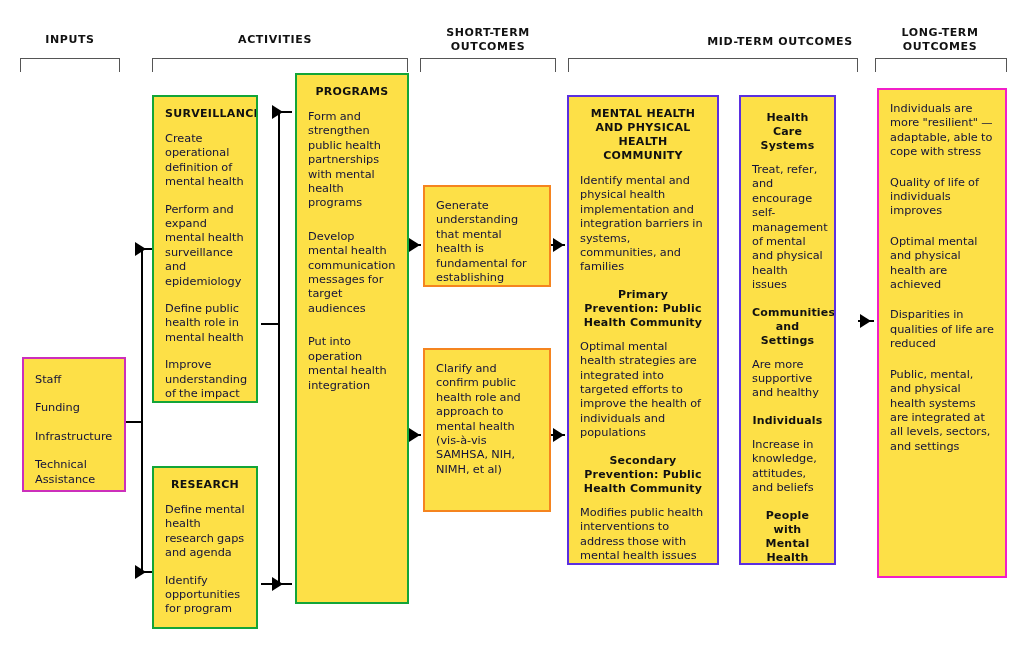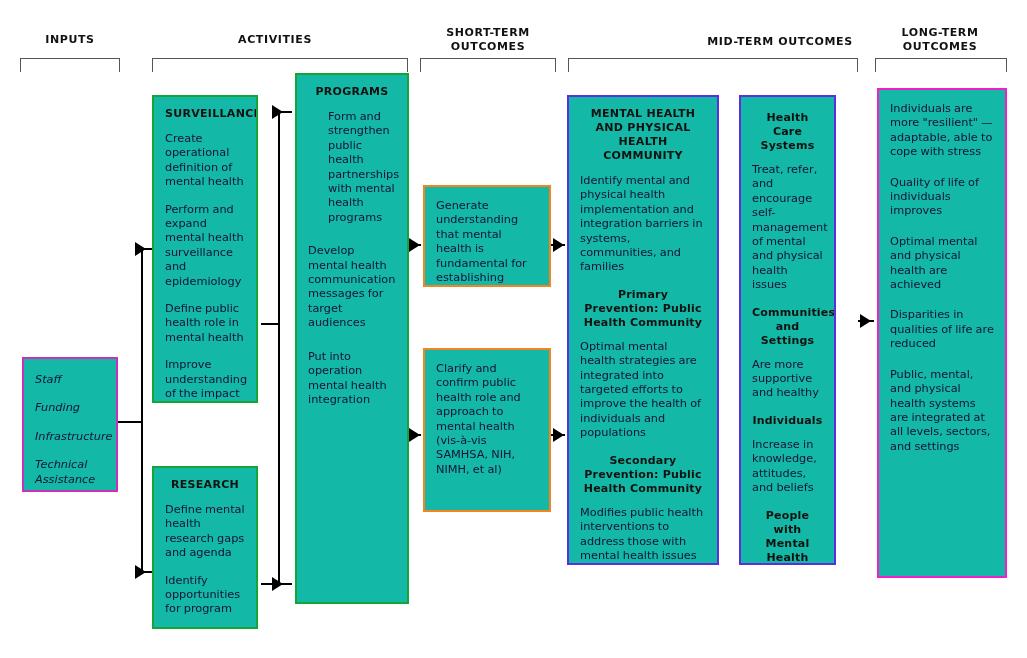--- a/index.html
+++ b/index.html
@@ -31,21 +31,21 @@
   .bracket {
     position: absolute;
     border: 1.5px solid #555555;
     border-bottom: none;
     height: 14px;
     box-sizing: border-box;
   }
   .box {
     position: absolute;
     box-sizing: border-box;
-    background: #14b8a6;
+    background: #fde047;
     border: 2px solid #14b8a6;
     padding: 10px 11px 10px 11px;
     overflow: hidden;
   }
   .box.green   { border-color: #13a538; }
   .box.magenta { border-color: #cc2fbb; }
   .box.orange  { border-color: #f5841f; }
   .box.purple  { border-color: #5b2fe0; }
   .box.pink    { border-color: #f21fc8; }
 
@@ -141,21 +141,21 @@
   <div class="arrow" style="left:409px; top:428px;"></div>
 
   <div class="ln-h" style="left:551px; top:244px; width:14px;"></div>
   <div class="arrow" style="left:553px; top:238px;"></div>
   <div class="ln-h" style="left:551px; top:434px; width:14px;"></div>
   <div class="arrow" style="left:553px; top:428px;"></div>
 
   <div class="ln-h" style="left:858px; top:320px; width:16px;"></div>
   <div class="arrow" style="left:860px; top:314px;"></div>
 
-  <div class="box magenta" style="left:22px; top:357px; width:96px; height:135px; padding-top:14px;font-style:italic;">
+  <div class="box magenta" style="left:22px; top:357px; width:104px; height:135px; padding-top:14px;">
     <div class="item" style="margin-bottom:14px;">Staff</div>
     <div class="item" style="margin-bottom:14px;">Funding</div>
     <div class="item" style="margin-bottom:14px;">Infrastructure</div>
     <div class="item" style="white-space:pre-line;">Technical
 Assistance</div>
   </div>
 
   <div class="box green" style="left:152px; top:95px; width:106px; height:308px;">
     <div class="box-title">SURVEILLANCE</div>
     <div class="item">Create operational definition of mental health</div>
@@ -165,21 +165,21 @@
   </div>
 
   <div class="box green" style="left:152px; top:466px; width:106px; height:163px;">
     <div class="box-title">RESEARCH</div>
     <div class="item">Define mental health research gaps and agenda</div>
     <div class="item">Identify opportunities for program</div>
   </div>
 
   <div class="box green" style="left:295px; top:73px; width:114px; height:531px;">
     <div class="box-title">PROGRAMS</div>
-    <div class="item" style="margin-bottom:19px;margin-left:20px;">Form and strengthen public health partnerships with mental health programs</div>
+    <div class="item" style="margin-bottom:19px;">Form and strengthen public health partnerships with mental health programs</div>
     <div class="item" style="margin-bottom:19px;">Develop mental health communication messages for target audiences</div>
     <div class="item">Put into operation mental health integration</div>
   </div>
 
   <div class="box orange" style="left:423px; top:185px; width:128px; height:102px; padding-top:12px;">
     <div class="item">Generate understanding that mental health is fundamental for establishing physical health</div>
   </div>
 
   <div class="box orange" style="left:423px; top:348px; width:128px; height:164px; padding-top:12px;">
     <div class="item">Clarify and confirm public health role and approach to mental health (vis-à-vis SAMHSA, NIH, NIMH, et al)</div>

